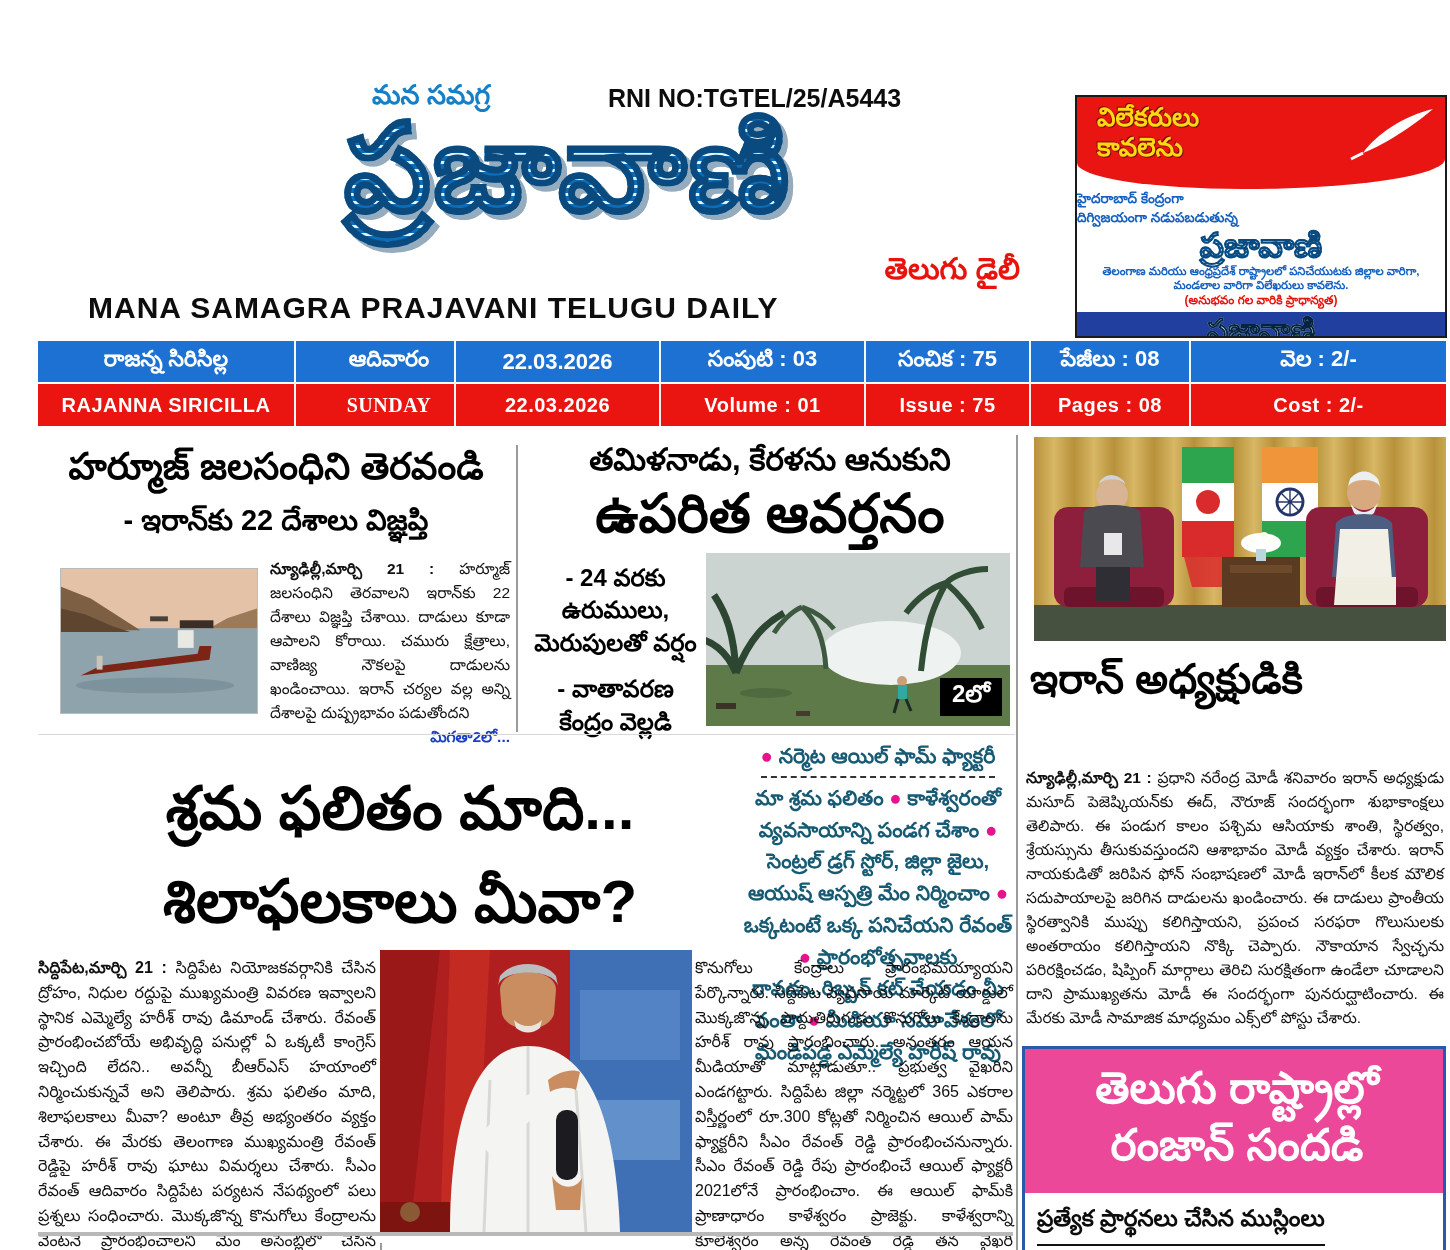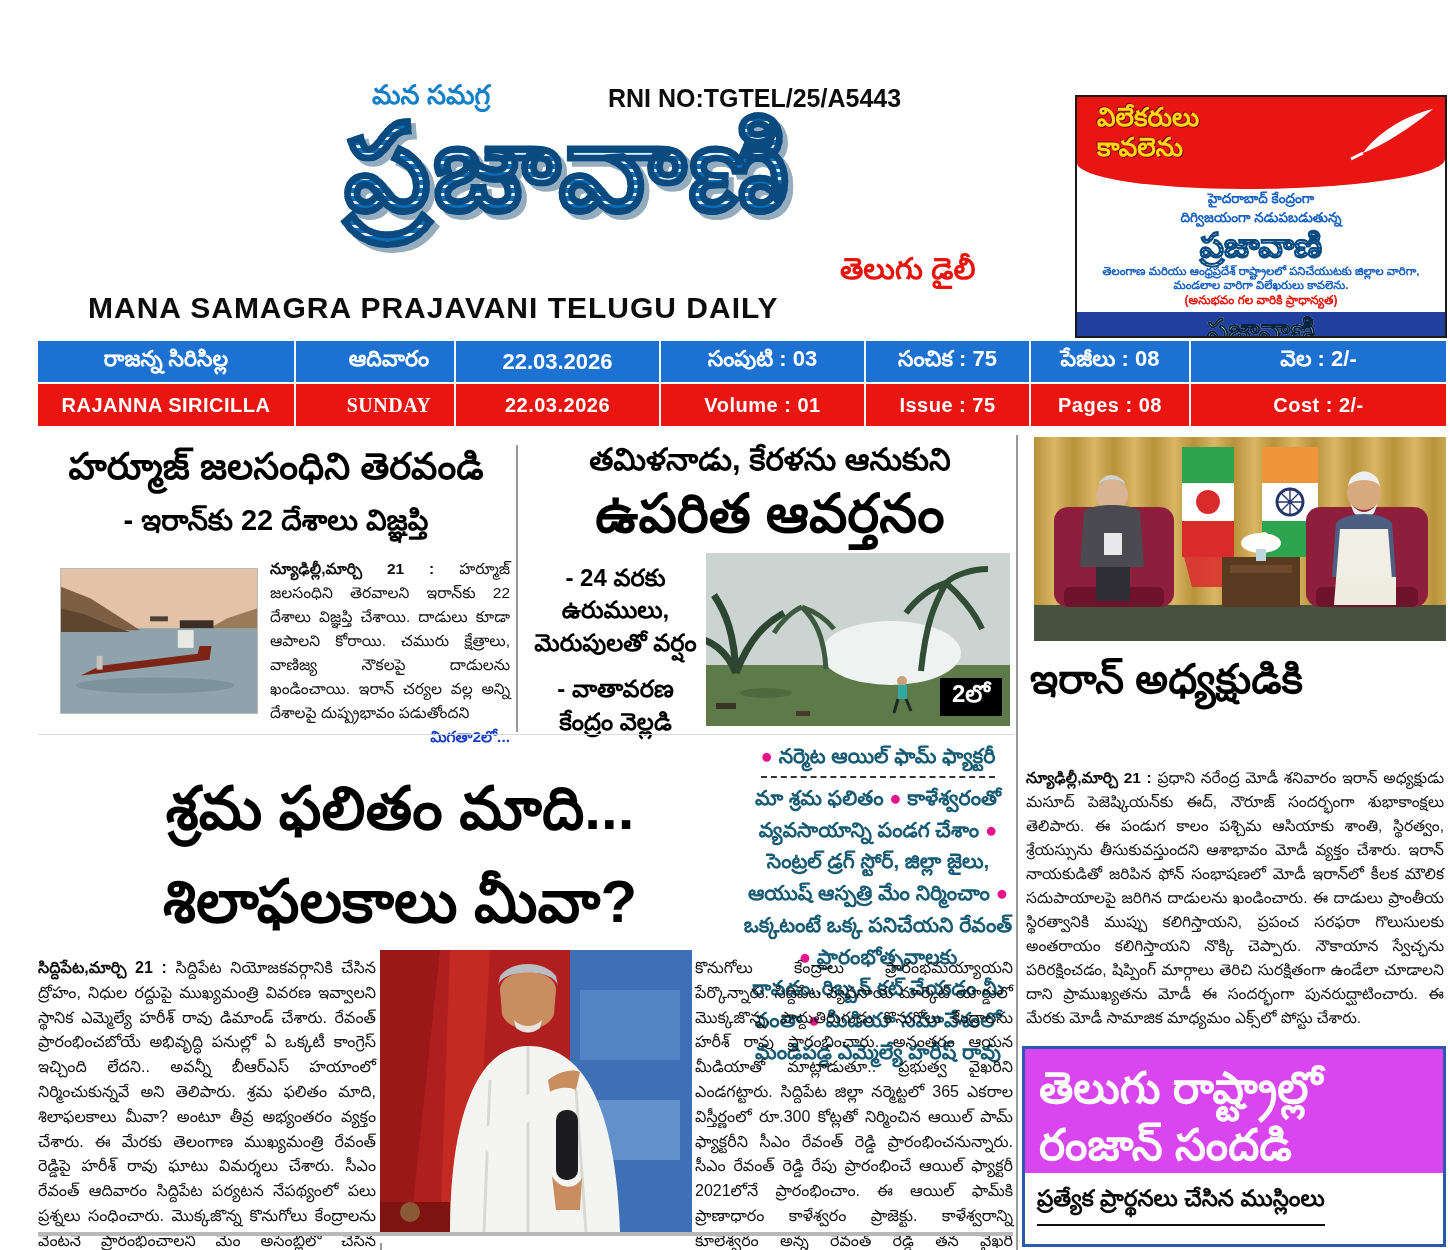--- a/index.html
+++ b/index.html
@@ -16,35 +16,35 @@
   .rni { left:608px; top:84px; font-size:25px; font-weight:bold; color:#0d0d0d; }
   .logo-big {
     left:75px; top:92px; width:985px; text-align:center;
     font-size:122px; font-weight:bold; line-height:1.25; letter-spacing:2px;
     background:repeating-linear-gradient(180deg,#0d6db6 0px,#0d6db6 5px,#dff4fe 5px,#dff4fe 8px);
     -webkit-background-clip:text; background-clip:text;
     color:#1279c2; -webkit-text-fill-color:transparent;
     -webkit-text-stroke:3px #0a4a7e;
     filter:drop-shadow(5px 5px 0 rgba(20,70,110,0.45));
   }
-  .logo-sub { left:840px; top:252px; width:180px; text-align:left;
+  .logo-sub { left:840px; top:252px; width:180px; text-align:right;
     font-size:30px; font-weight:bold; color:#e8130c; }
   .mast-sub { left:88px; top:291px; font-size:30px; font-weight:bold;
     color:#0d0d0d; letter-spacing:1px; }
 
   
   .ad { left:1075px; top:95px; width:372px; height:243px; border:2px solid #1a1a1a;
     background:#fff; overflow:hidden; }
   .ad-red { position:relative; height:92px; background:#e81512;
     border-radius:0 0 55% 45% / 0 0 30px 26px; }
   .ad-title { position:absolute; left:20px; top:6px; text-align:left;
     font-size:26px; line-height:1.15; font-weight:bold; color:#ffd813;
     text-shadow:1px 1px 0 #7a0a08, -1px -1px 0 #7a0a08; }
   .ad-quill { position:absolute; right:8px; top:8px; }
-  .ad-blueline { text-align:center; font-size:13.5px; font-weight:bold;
+  .ad-blueline { text-align:left; font-size:13.5px; font-weight:bold;
     color:#1560c0; line-height:1.25; margin-top:2px; }
   .ad-logo { text-align:center; font-size:34px; font-weight:bold; line-height:1.1;
     background:repeating-linear-gradient(180deg,#0d6db6 0 2px,#d8f2fd 2px 4px);
     -webkit-background-clip:text; background-clip:text; color:#1279c2;
     -webkit-text-fill-color:transparent; -webkit-text-stroke:1px #0a4a7e; }
   .ad-body { text-align:center; font-size:11.5px; font-weight:bold;
     color:#1560c0; line-height:1.2; padding:1px 8px 0 8px; }
   .ad-note { text-align:center; font-size:12px; font-weight:bold; color:#e8130c; }
   .ad-band { background:#203f9e; margin-top:2px; padding:1px 0; }
   .ad-band .ad-logo { font-size:30px;
@@ -109,22 +109,22 @@
     font-size:60px; font-weight:bold; line-height:1.55; }
   .m-col1 { left:38px; top:956px; width:338px; font-size:16px; }
   .m-img { left:380px; top:950px; width:312px; height:282px; }
   .m-col2 { left:695px; top:956px; width:318px; font-size:16px; }
   .m-rule { left:38px; top:1232px; width:975px; height:4px; background:#b9b9b9; }
   .m-tick { left:380px; top:1243px; width:2px; height:7px; background:#9a9a9a; }
 
   
   .ramzan { left:1022px; top:1046px; width:424px; border:3px solid #2a58aa;
     background:#fff; }
-  .ramzan-head { background:#d946ef; color:#fff; font-weight:bold;
-    font-size:44px; line-height:1.3; padding:10px 8px 0 14px; }
+  .ramzan-head { background:#ec4899; color:#fff; font-weight:bold;
+    font-size:44px; line-height:1.3; padding:10px 8px 20px 14px;text-align:center; }
   .ramzan-items { padding:12px 10px 18px 12px; }
   .ramzan-item { font-size:23px; font-weight:bold; color:#0d0d0d; }
   .ritem-1 { display:inline-block; border-bottom:2px solid #111; padding-bottom:7px; }
 
   .d1 { left:516px; top:445px; height:287px; }
   .d2 { left:1016px; top:435px; height:815px; }
   .h1 { left:38px; top:734px; width:977px; }
 </style>
 </head>
 <body>

